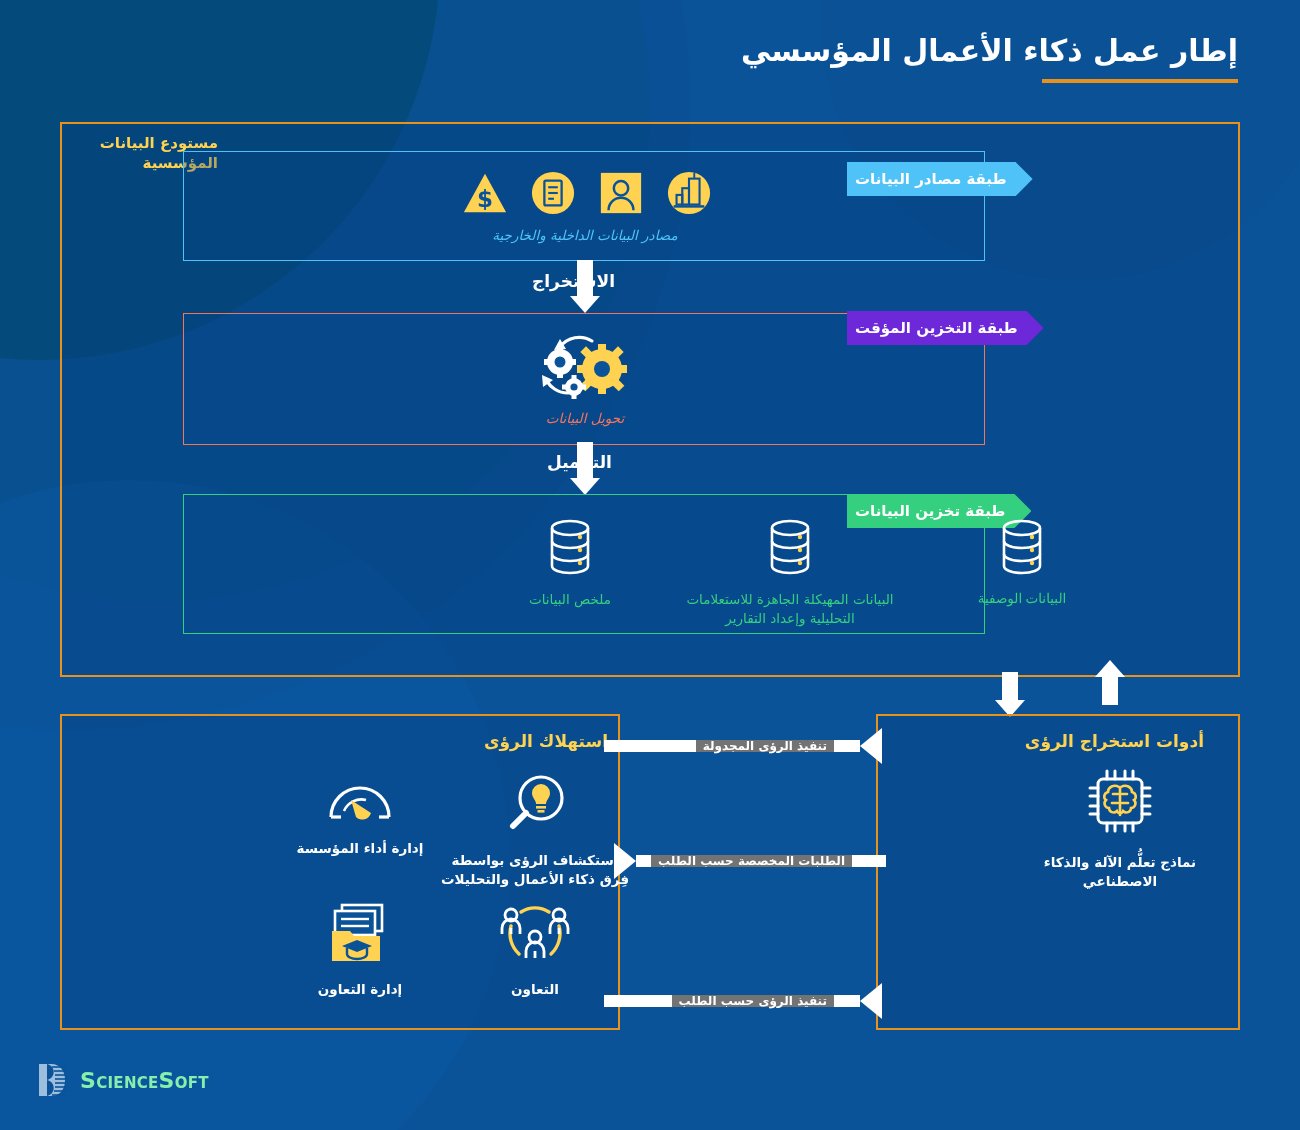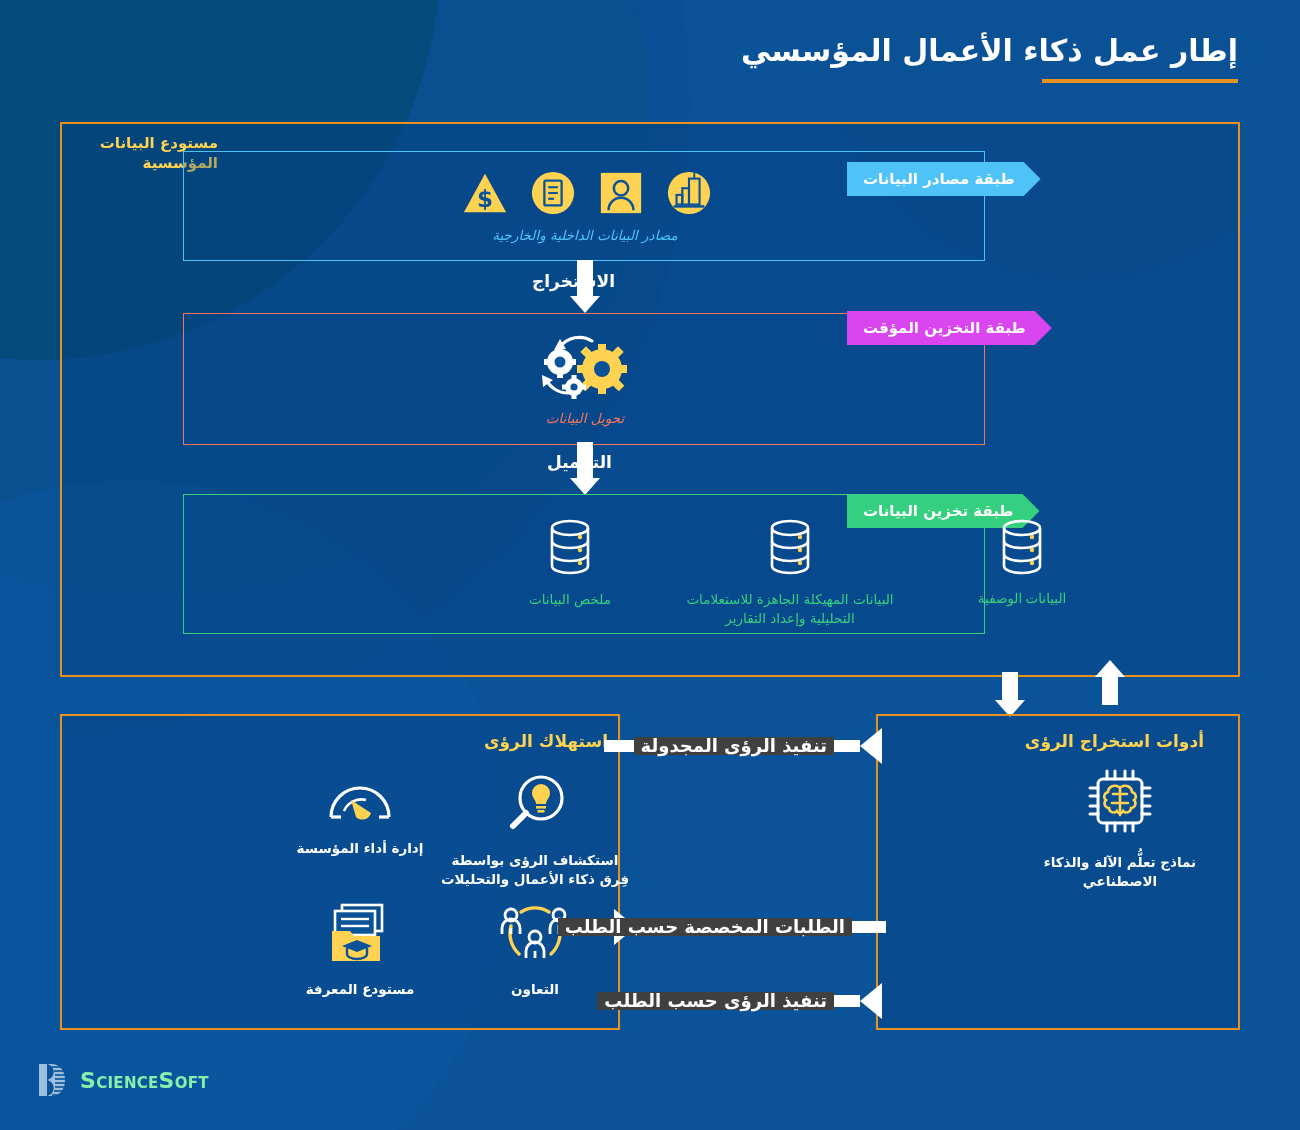--- a/index.html
+++ b/index.html
@@ -62,25 +62,25 @@
   }
   #src-box   { left: 183px; top: 151px; width: 802px; height: 110px; border-color: #4fc3f7; }
   #stage-box { left: 183px; top: 313px; width: 802px; height: 132px; border-color: #f4745c; }
   #store-box { left: 183px; top: 494px; width: 802px; height: 140px; border-color: #35d07f; }
 
   
   .tag {
     position: absolute; height: 34px;
     display: flex; align-items: center; justify-content: center;
     color: #ffffff; font-size: 15px; font-weight: bold;
-    padding: 0 26px 0 16px; white-space: nowrap;
+    padding: 0 26px 0 8px; white-space: nowrap;
     clip-path: polygon(0 0, calc(100% - 17px) 0, 100% 50%, calc(100% - 17px) 100%, 0 100%);
   }
   #tag-src   { left: 847px; top: 162px; background: #4fc3f7; }
-  #tag-stage { left: 847px; top: 311px; background: #d946ef; }
+  #tag-stage { left: 847px; top: 311px; background: #6d28d9; }
   #tag-store { left: 847px; top: 494px; background: #35d07f; }
 
   
   .icon-row {
     position: absolute; display: flex; flex-direction: row-reverse;
     align-items: flex-end; gap: 22px;
   }
   #src-icons { left: 462px; top: 170px; }
   .src-ico { width: 46px; height: 46px; }
 
@@ -141,22 +141,22 @@
   #cell-ml      { right: 80px;  top: 765px; width: 200px; }
   #cell-bi      { right: 80px;  top: 905px; width: 200px; }
 
   
   .h-arrow { position: absolute; height: 36px; display: flex; align-items: center; }
   .h-arrow .seg { height: 12px; background: #ffffff; }
   .h-arrow .tip { width: 0; height: 0; border-top: 18px solid transparent; border-bottom: 18px solid transparent; }
   .h-arrow.left .tip  { border-right: 22px solid #ffffff; }
   .h-arrow.right .tip { border-left: 22px solid #ffffff; }
   .h-arrow .alabel {
-    position: absolute; color: #ffffff; font-size: 18px; font-weight: bold;
-    white-space: nowrap; background: #404040; padding: 0 7px; line-height: 1;
+    position: absolute; color: #ffffff; font-size: 12px; font-weight: bold;
+    white-space: nowrap; background: #737373; padding: 0 7px; line-height: 1;
   }
 
   
   #logo { position: absolute; left: 36px; top: 1062px; display: flex; align-items: center; gap: 10px; direction: ltr; }
   #logo-text { color: #86efac; font-size: 22px; letter-spacing: .3px; font-variant: small-caps; font-weight: 700; }
 </style>
 </head>
 <body>
 
 <div id="stage">
@@ -374,21 +374,21 @@
   <div class="cell" id="cell-km">
     <svg class="cell-ico" width="68" height="62" viewBox="0 0 68 62">
       <rect x="16" y="3" width="40" height="26" fill="none" stroke="#ffffff" stroke-width="2.6"></rect>
       <rect x="9" y="9" width="40" height="24" fill="#0a5399" stroke="#ffffff" stroke-width="2.6"></rect>
       <line x1="15" y1="17" x2="43" y2="17" stroke="#ffffff" stroke-width="2.4"></line>
       <line x1="15" y1="24" x2="43" y2="24" stroke="#ffffff" stroke-width="2.4"></line>
       <path d="M6 29 h18 l4 5 h26 v25 H6 z" fill="#ffd351"></path>
       <polygon points="31,38 46,44 31,50 16,44" fill="#0a5399"></polygon>
       <path d="M21 46 v6 a10 5 0 0 0 20 0 v-6" fill="none" stroke="#0a5399" stroke-width="2.4"></path>
     </svg>
-    <div class="cell-lbl">مستودع المعرفة</div>
+    <div class="cell-lbl">إدارة التعاون</div>
   </div>
 
   <div class="frame" id="tools-frame"></div>
   <div class="sec-heading" id="tools-heading">أدوات استخراج الرؤى</div>
 
   <div class="cell" id="cell-ml">
     <svg class="cell-ico" width="72" height="72" viewBox="0 0 72 72">
       <rect x="14" y="14" width="44" height="44" rx="5" fill="none" stroke="#ffffff" stroke-width="3"></rect>
       <g stroke="#ffffff" stroke-width="3" stroke-linecap="round">
         <line x1="23" y1="6" x2="23" y2="14"></line>
@@ -421,21 +421,21 @@
     <div class="cell-lbl">نماذج تعلُّم الآلة والذكاء الاصطناعي</div>
   </div>
 
 
   <div class="h-arrow left" style="left:604px; top:728px; width:278px;">
     <div class="tip"></div>
     <div class="seg" style="flex:1;"></div>
     <div class="alabel" style="right:48px;">تنفيذ الرؤى المجدولة</div>
   </div>
 
-  <div class="h-arrow right" style="left:614px; top:909px; width:272px;justify-content:flex-end;">
+  <div class="h-arrow right" style="left:614px; top:843px; width:272px;justify-content:flex-end;">
     <div class="seg" style="flex:1;"></div>
     <div class="tip"></div>
     <div class="alabel" style="right:34px;">الطلبات المخصصة حسب الطلب</div>
   </div>
 
   <div class="h-arrow left" style="left:604px; top:983px; width:278px;">
     <div class="tip"></div>
     <div class="seg" style="flex:1;"></div>
     <div class="alabel" style="right:48px;">تنفيذ الرؤى حسب الطلب</div>
   </div>

